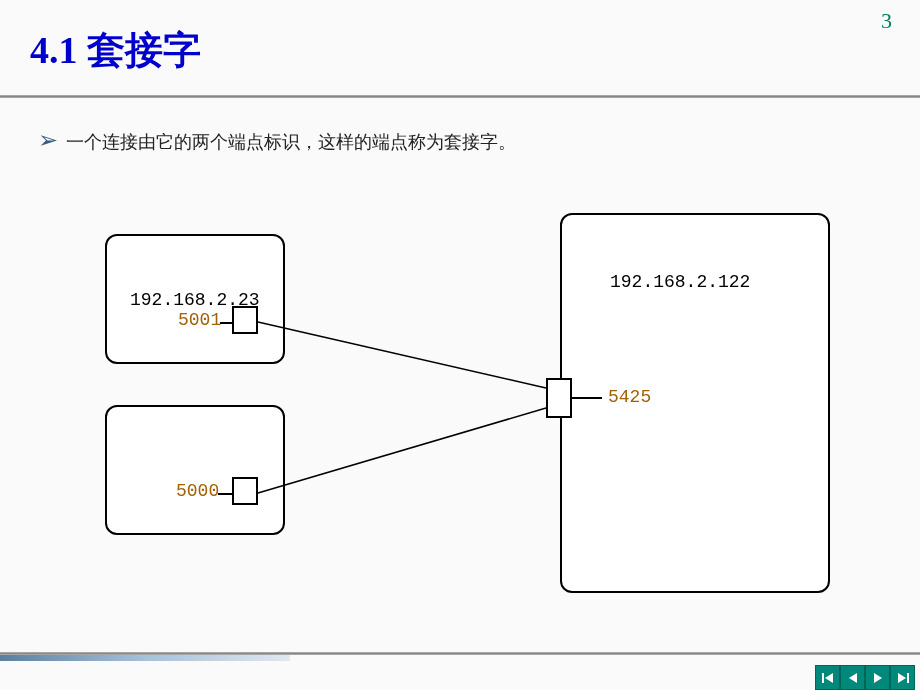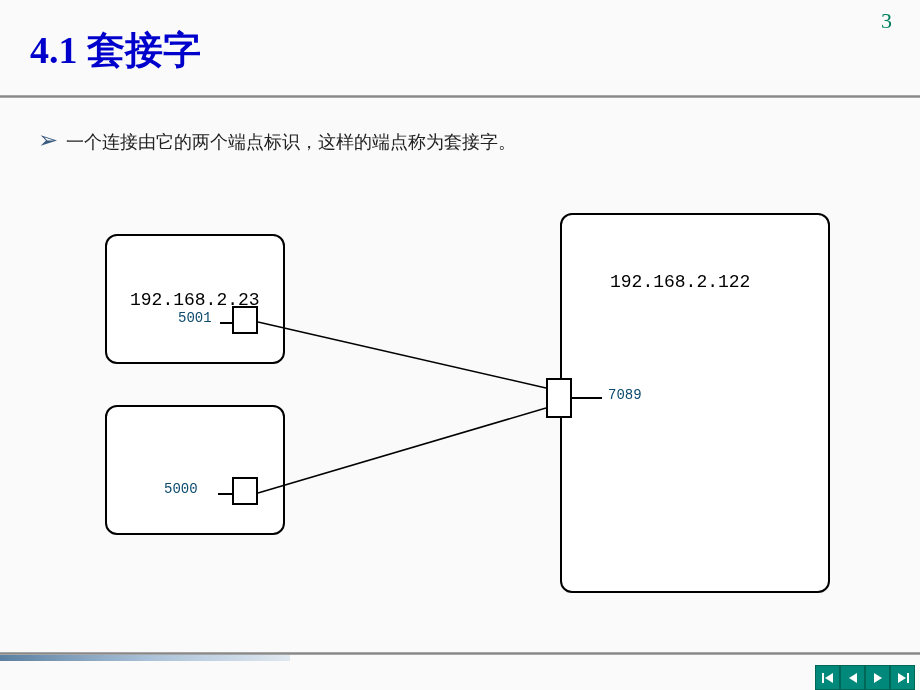--- a/index.html
+++ b/index.html
@@ -74,22 +74,22 @@
     .box3 { left: 560px; top: 3px; width: 270px; height: 380px; }
     .ip-label {
       position: absolute;
       font-family: "Courier New", monospace;
       font-size: 18px;
       color: #000;
     }
     .port-label {
       position: absolute;
       font-family: "Courier New", monospace;
-      font-size: 14px;
-      color: #0c4a6e;
+      font-size: 18px;
+      color: #a16207;
     }
     .port-box {
       position: absolute;
       width: 26px;
       height: 28px;
       border: 2px solid #000;
       background: #fff;
     }
     .portline {
       position: absolute;
@@ -149,29 +149,29 @@
 
 <div class="diagram">
 
   <div class="box box1"></div>
   <div class="ip-label" style="left:130px; top:44px;margin-top:36px;">192.168.2.23</div>
   <div class="port-label" style="left:178px; top:100px;">5001</div>
   <div class="portline" style="left:220px; top:112px; width:12px;"></div>
   <div class="port-box" style="left:232px; top:96px;"></div>
 
   <div class="box box2"></div>
-  <div class="port-label" style="left:164px; top:271px;">5000</div>
+  <div class="port-label" style="left:176px; top:271px;">5000</div>
   <div class="portline" style="left:218px; top:283px; width:14px;"></div>
   <div class="port-box" style="left:232px; top:267px;"></div>
 
   <div class="box box3"></div>
   <div class="ip-label" style="left:610px; top:62px;">192.168.2.122</div>
   <div class="port-box" style="left:546px; top:168px; height:40px;"></div>
   <div class="portline" style="left:572px; top:187px; width:30px;"></div>
-  <div class="port-label" style="left:608px; top:177px;">7089</div>
+  <div class="port-label" style="left:608px; top:177px;">5425</div>
 
   <svg class="connections">
     <line x1="258" y1="112" x2="546" y2="178" stroke="#000" stroke-width="1.5"></line>
     <line x1="258" y1="283" x2="546" y2="198" stroke="#000" stroke-width="1.5"></line>
   </svg>
 </div>
 
 <div class="bottom-strip"></div>
 <div class="hr2"></div>
 

